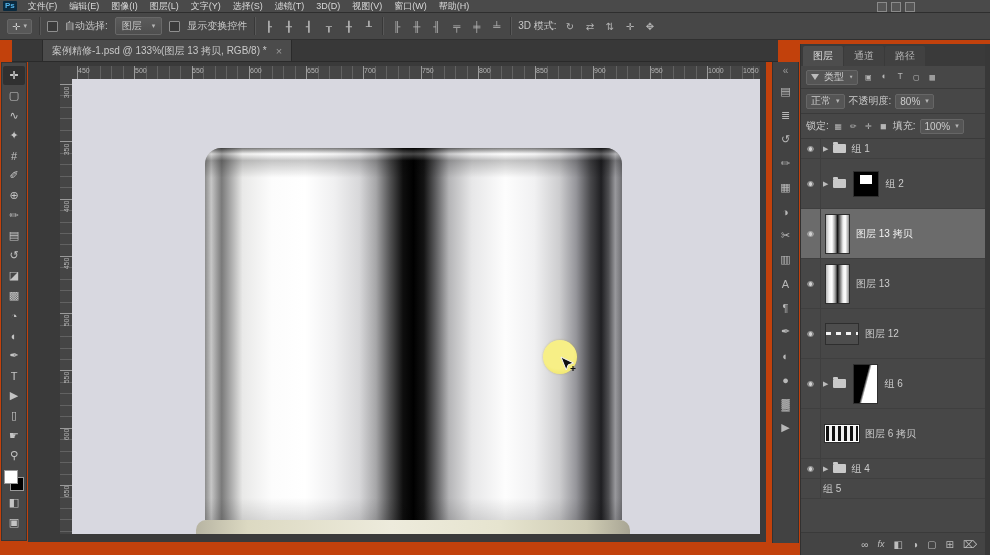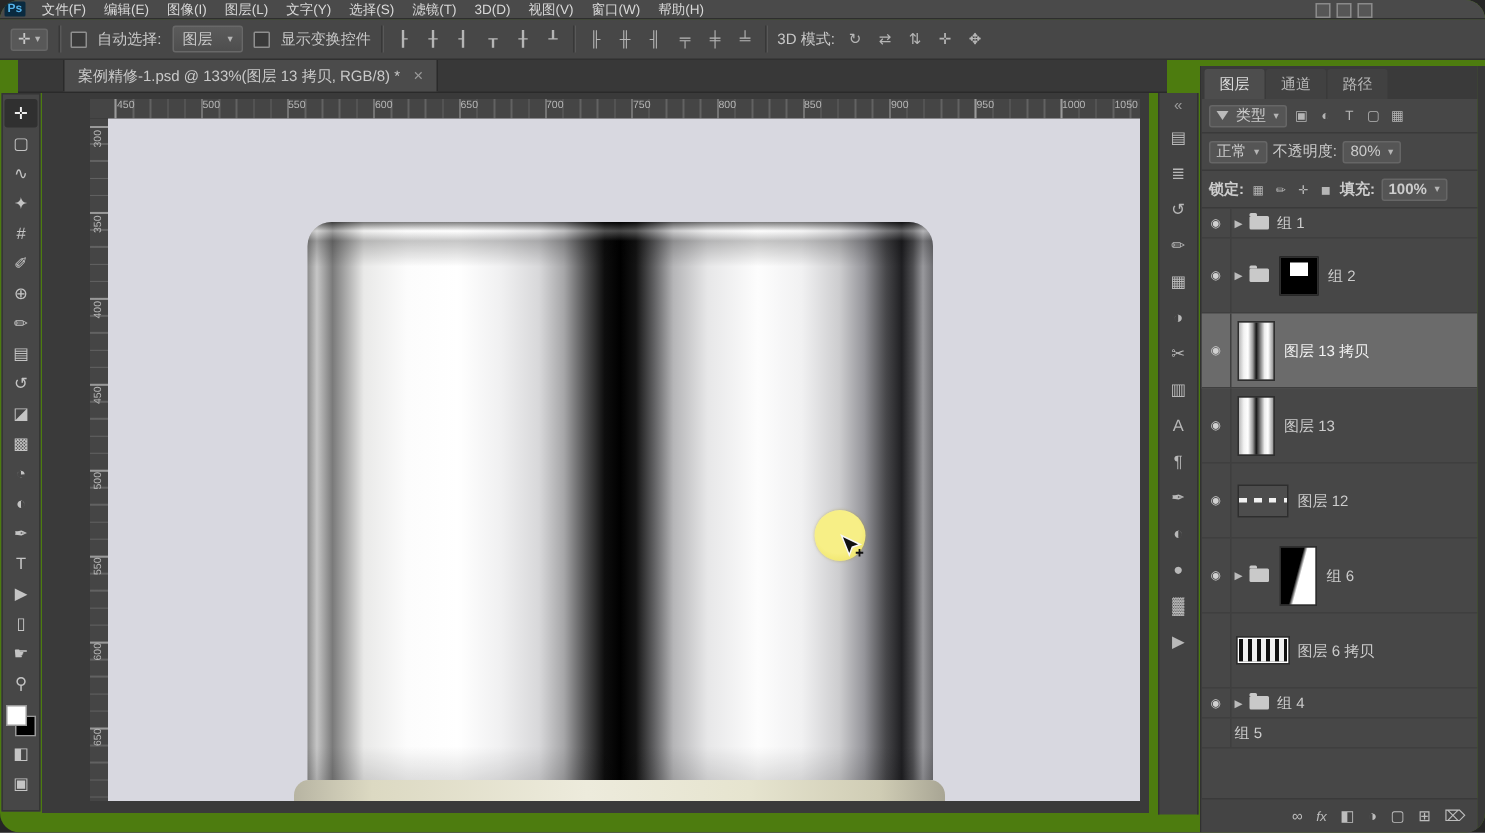--- a/index.html
+++ b/index.html
@@ -1,17 +1,17 @@
 <!DOCTYPE html>
 <html><head>
 <meta charset="utf-8">
 <style>
   html,body{margin:0;padding:0;background:#262626;}
-  .stage{position:relative;width:990px;height:555px;overflow:hidden;background:#4d7c0f;
-         font-family:"Liberation Sans","DejaVu Sans",sans-serif;color:#ccc;cursor:default;border-radius:13px;}
+  .stage{position:relative;width:990px;height:555px;overflow:hidden;background:#c2410c;
+         font-family:"Liberation Sans","DejaVu Sans",sans-serif;color:#ccc;cursor:default;}
   
   .menubar{position:absolute;left:0;top:0;width:990px;height:13px;background:#4a4a4a;
            border-bottom:1px solid #2e2e2e;display:flex;align-items:center;padding-left:3px;
            box-sizing:border-box;font-size:9px;color:#d8d8d8;z-index:5;}
   .ps-badge{background:#0a2a3f;color:#53b2e8;font-weight:bold;font-size:8px;line-height:10px;
             padding:0 2px;border-radius:1px;margin-right:5px;}
   .menu-item{padding:0 6px;}
   .ws-icons{position:absolute;left:877px;top:2px;display:flex;gap:4px;}
   .ws-sq{width:8px;height:8px;border:1px solid #8a8a8a;background:#565656;}
   
@@ -93,21 +93,21 @@
   .strip-ico.head{font-size:10px;color:#9a9a9a;height:12px;}
   
   .layers{position:absolute;left:800px;top:44px;width:185px;height:511px;background:#474747;
           border-left:1px solid #313131;box-sizing:border-box;display:flex;flex-direction:column;
           font-size:10px;z-index:4;}
   .ltabs{height:22px;flex:none;background:#3a3a3a;display:flex;align-items:flex-end;gap:1px;padding-left:2px;}
   .ltab{padding:3px 10px 3px;background:#414141;color:#b5b5b5;border-radius:2px 2px 0 0;}
   .ltab.active{background:#4d4d4d;color:#ddd;}
   .lfilter,.lblend,.llock{flex:none;display:flex;align-items:center;gap:4px;padding:0 5px;
           border-bottom:1px solid #3a3a3a;}
-  .lfilter{height:22px;} .lblend{height:24px;} .llock{height:24px;font-weight:bold;}
+  .lfilter{height:22px;font-family:Liberation Mono, monospace;} .lblend{height:24px;} .llock{height:24px;}
   .lf-select,.blend-select,.val-box{display:flex;align-items:center;gap:5px;background:#555;
           border:1px solid #666;border-radius:2px;padding:0 4px;height:15px;box-sizing:border-box;}
   .funnel{width:0;height:0;border-left:4px solid transparent;border-right:4px solid transparent;
           border-top:6px solid #bbb;}
   .lf-ico{width:12px;text-align:center;font-size:9px;color:#b5b5b5;}
   .lock-ico{width:11px;text-align:center;font-size:8px;color:#b5b5b5;}
   .llist{flex:1;overflow:hidden;}
   .lrow{display:flex;align-items:center;border-bottom:1px solid #3f3f3f;padding-right:3px;}
   .lrow.small{height:19px;} .lrow.tall{height:49px;}
   .lrow.selected{background:#6b6b6b;color:#f2f2f2;}

